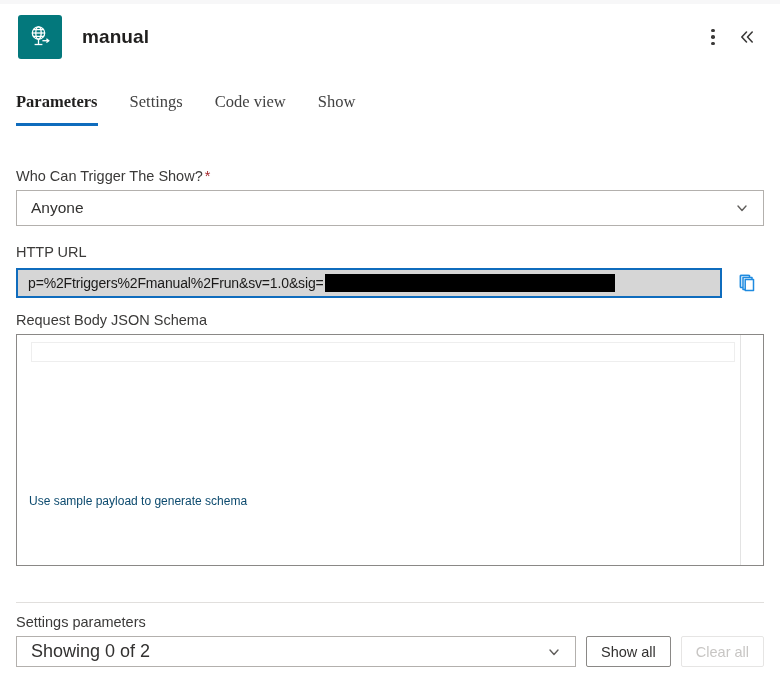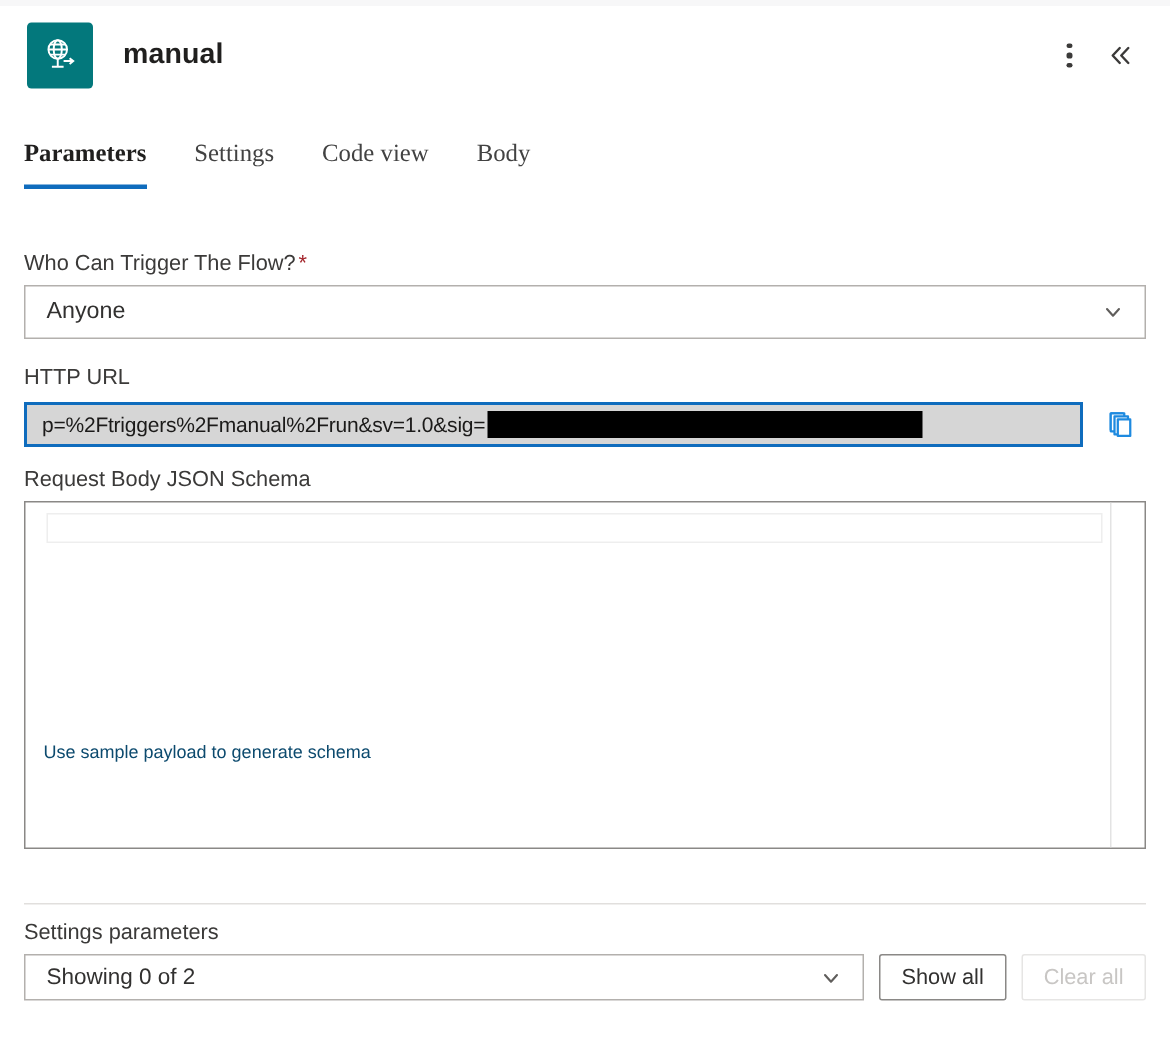--- a/index.html
+++ b/index.html
@@ -257,21 +257,21 @@
   .adv-select {
     width: 570px;
     height: 31px;
     border: 1px solid #b3b0ad;
     background: #ffffff;
     display: flex;
     align-items: center;
     box-sizing: border-box;
     cursor: pointer;
   }
-  .adv-select .select-value { font-size: 15px; }
+  .adv-select .select-value { font-size: 18px; }
   .btn {
     height: 31px;
     padding: 0 14px;
     border: 1px solid #8a8886;
     background: #ffffff;
     font-size: 14.5px;
     color: #323130;
     font-family: inherit;
     cursor: pointer;
     border-radius: 2px;
@@ -317,27 +317,27 @@
       <polyline points="8.5,4 3.8,9 8.5,14"></polyline>
       <polyline points="14.2,4 9.5,9 14.2,14"></polyline>
     </svg>
   </button>
 </div>
 
 <div class="tabs">
   <button class="tab active">Parameters</button>
   <button class="tab">Settings</button>
   <button class="tab">Code view</button>
-  <button class="tab">Body</button>
+  <button class="tab">Show</button>
 </div>
 
 <div class="content">
 
   <div class="field-label">
-    <span>Who Can Trigger The Flow?</span><span class="req-star">*</span>
+    <span>Who Can Trigger The Show?</span><span class="req-star">*</span>
   </div>
   <div class="select-box">
     <div class="select-value">Anyone</div>
     <span class="chev">
       <svg width="14" height="14" viewBox="0 0 14 14" fill="none" stroke="#605e5c" stroke-width="1.4" stroke-linecap="round" stroke-linejoin="round">
         <polyline points="3,5 7,9.5 11,5"></polyline>
       </svg>
     </span>
   </div>
 

